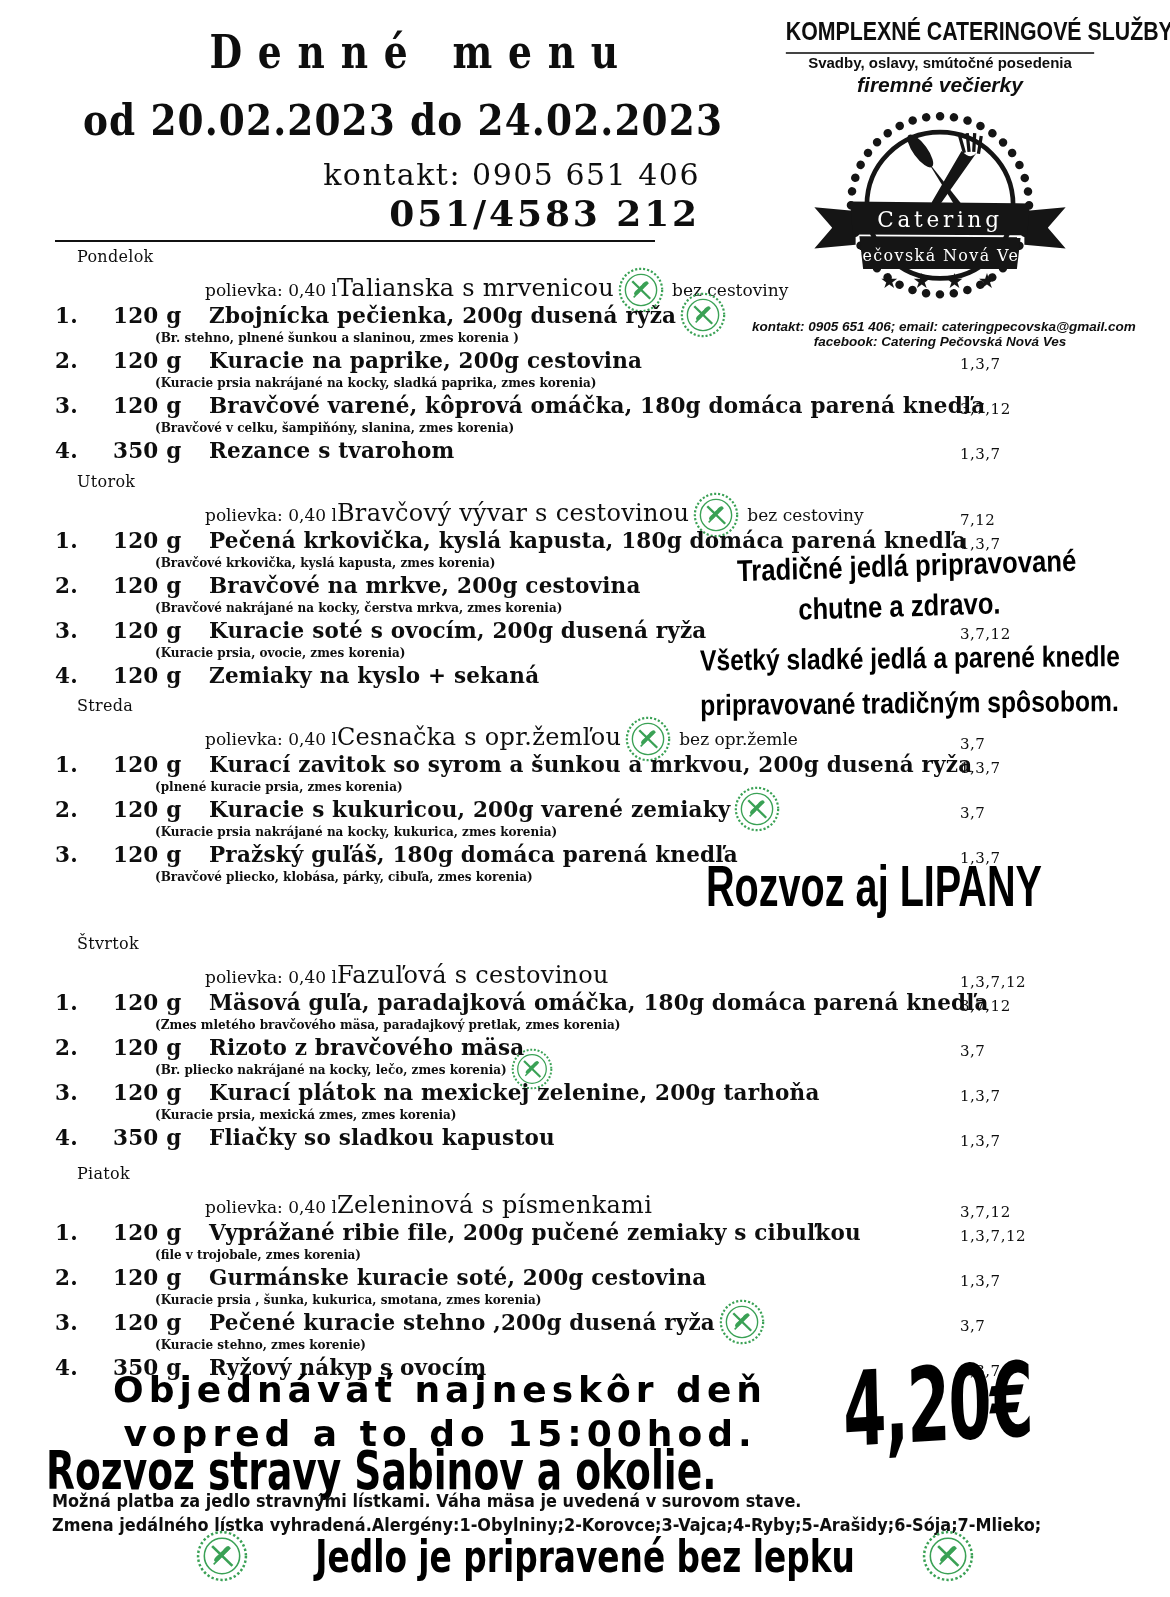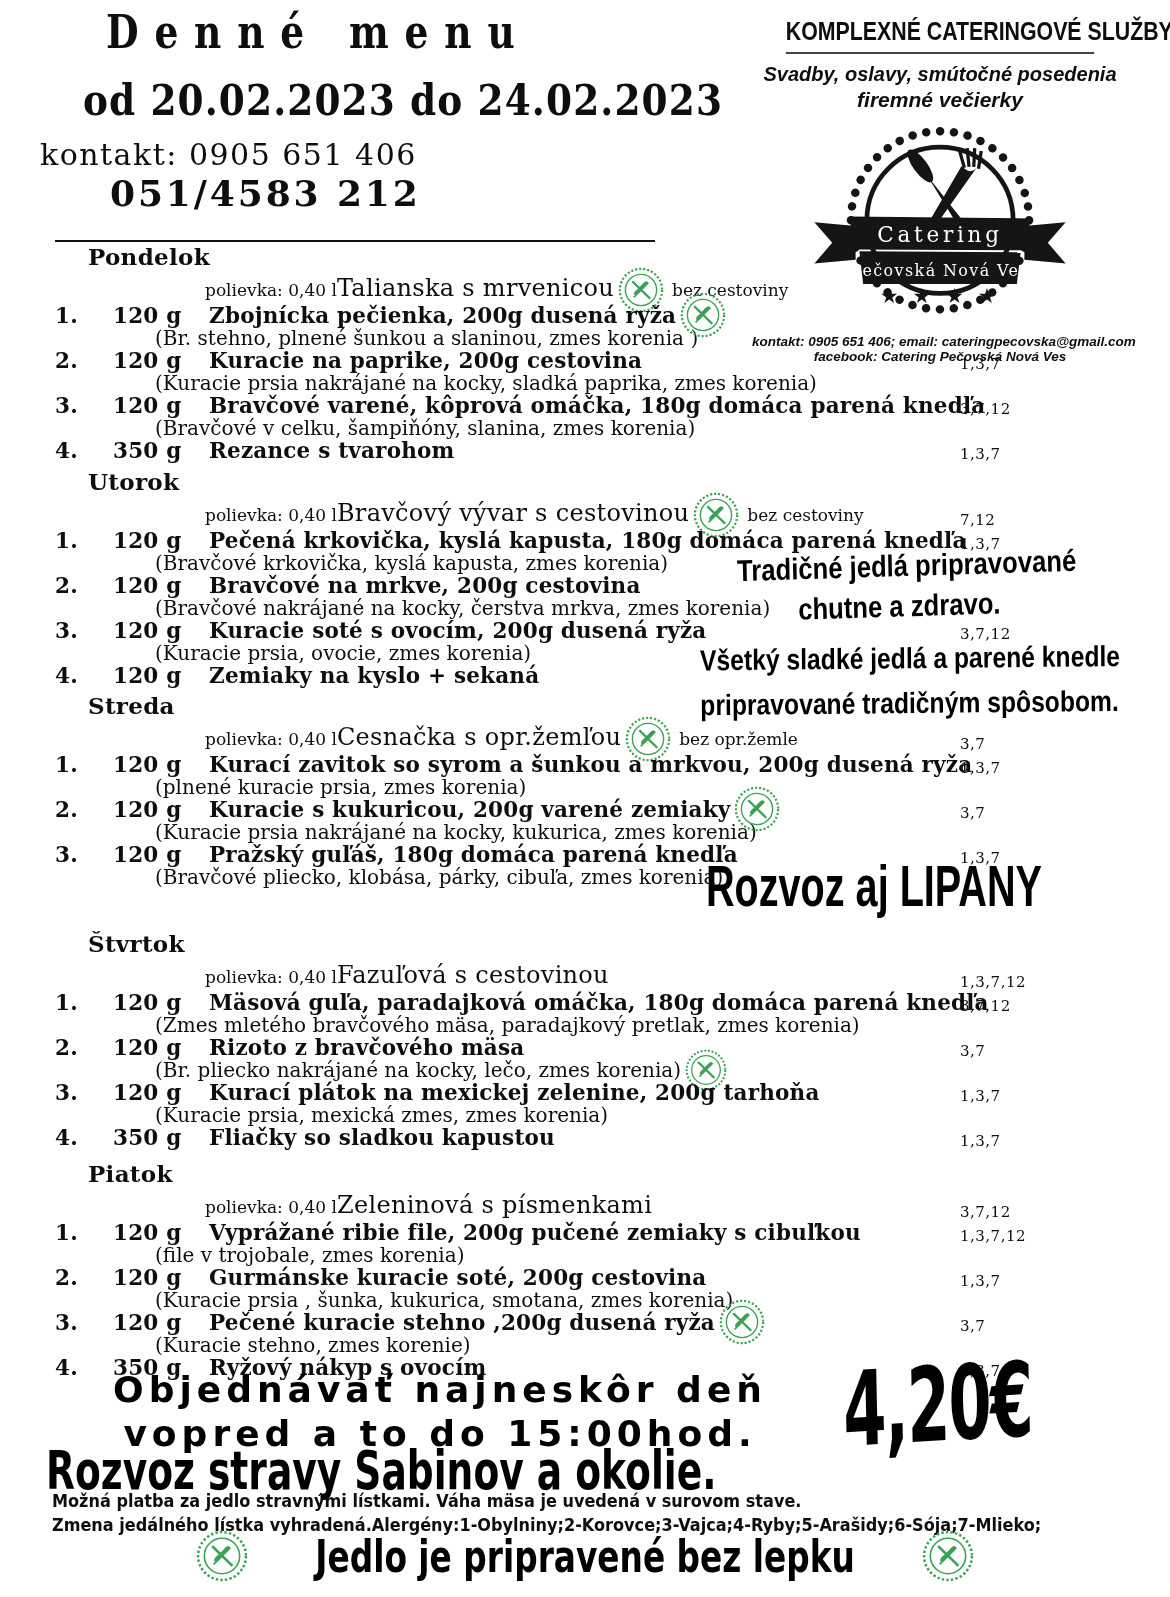--- a/index.html
+++ b/index.html
@@ -1,55 +1,55 @@
 <!DOCTYPE html>
 <html><head>
 <meta charset="utf-8">
 <style>
   html,body{margin:0;padding:0}
   body{width:1170px;height:1597px;position:relative;background:#fff;overflow:hidden;
        font-family:"DejaVu Serif",serif;color:#0e0e0e}
   #page{position:absolute;inset:0}
 
   
-  .hdr-left{position:absolute;left:40px;top:4px;width:660px;text-align:left}
+  .hdr-left{position:absolute;left:40px;top:24px;width:660px;text-align:right}
   .menu-title{font-size:47px;font-weight:600;letter-spacing:.42em;white-space:nowrap;
               transform:scaleX(.8);transform-origin:center}
   .menu-dates{font-size:43px;font-weight:600;letter-spacing:.03em;white-space:nowrap;
               transform:scaleX(.87);transform-origin:center;margin-top:16px}
   .menu-contact{font-size:30px;font-weight:500;letter-spacing:.05em;margin-top:12px}
   .menu-phone{font-size:36px;font-weight:700;letter-spacing:.08em;padding-left:70px}
   .hdr-rule{position:absolute;left:55px;top:240px;width:600px;height:2px;background:#111}
 
   
   .hdr-right{position:absolute;left:752px;top:16px;width:376px;text-align:center}
   .services{font-family:"Liberation Sans",sans-serif;font-weight:700;font-size:26px;white-space:nowrap;
             transform:scaleX(.82);transform-origin:center;border-bottom:2px solid #444;padding-bottom:5px}
-  .tagline{font-family:"Liberation Sans",sans-serif;font-weight:700;font-style:italic;font-size:20px;margin-top:9px;white-space:nowrap}
+  .tagline{font-family:"Liberation Sans",sans-serif;font-weight:700;font-size:15px;white-space:nowrap}
   .tagline2{font-family:"Liberation Sans",sans-serif;font-weight:700;font-style:italic;font-size:21px;margin-top:2px}
   .logo{display:block;margin:4px auto 0;width:300px;height:218px}
   .logo-contact,.logo-fb{font-family:"Liberation Sans",sans-serif;font-weight:700;font-style:italic;font-size:13.5px;white-space:nowrap}
   .logo-contact{margin-top:0}
 
   
   .day{position:absolute;left:0;width:1170px;padding-left:55px;box-sizing:border-box}
   #days .day:nth-child(1){top:243px}
   #days .day:nth-child(2){top:468px}
   #days .day:nth-child(3){top:692px}
   #days .day:nth-child(4){top:930px}
   #days .day:nth-child(5){top:1160px}
-  .day-name{font-size:23px;font-weight:700;letter-spacing:.3px;height:27px;line-height:27px;margin-left:33px;margin-bottom:3px}
+  .day-name{font-size:16px;font-weight:400;letter-spacing:.3px;height:27px;line-height:27px;margin-left:22px;margin-bottom:3px}
   .soup-row{position:relative;height:30px;line-height:30px;padding-left:150px;white-space:nowrap}
   .soup-prefix{font-size:17px}
   .soup-name{font-size:24px;letter-spacing:.3px;}
   .soup-note{font-size:17px;margin-left:8px}
   .item-name-row{position:relative;height:25px;line-height:25px;white-space:nowrap;font-weight:700;font-size:21.5px;letter-spacing:.2px}
   .item-num{display:inline-block;width:58px}
   .item-weight{display:inline-block;width:96px}
-  .item-desc{height:20px;line-height:20px;font-size:20px;margin-left:100px;white-space:nowrap;font-weight:400}
+  .item-desc{height:20px;line-height:20px;font-size:12px;margin-left:100px;white-space:nowrap;font-weight:700}
   .allergen{position:absolute;left:905px;top:4px;font-size:15px;font-weight:400;letter-spacing:.5px}
   .soup-row .allergen{top:7px}
   .gf{display:inline-block;width:46px;height:46px;color:#3aa155;vertical-align:middle;margin:-18px 0 -14px 4px}
   .gf.small{width:42px;height:42px;margin:-16px 0 -12px 4px}
 
   
   .ov{position:absolute;color:#000}
   #ov-traditional{left:728px;top:546px;width:340px;text-align:center;white-space:nowrap;
       font-family:"Liberation Sans",sans-serif;font-weight:700;font-size:27px;line-height:36px;
       transform:scale(.95,1.12) rotate(-1.5deg);transform-origin:center top}

